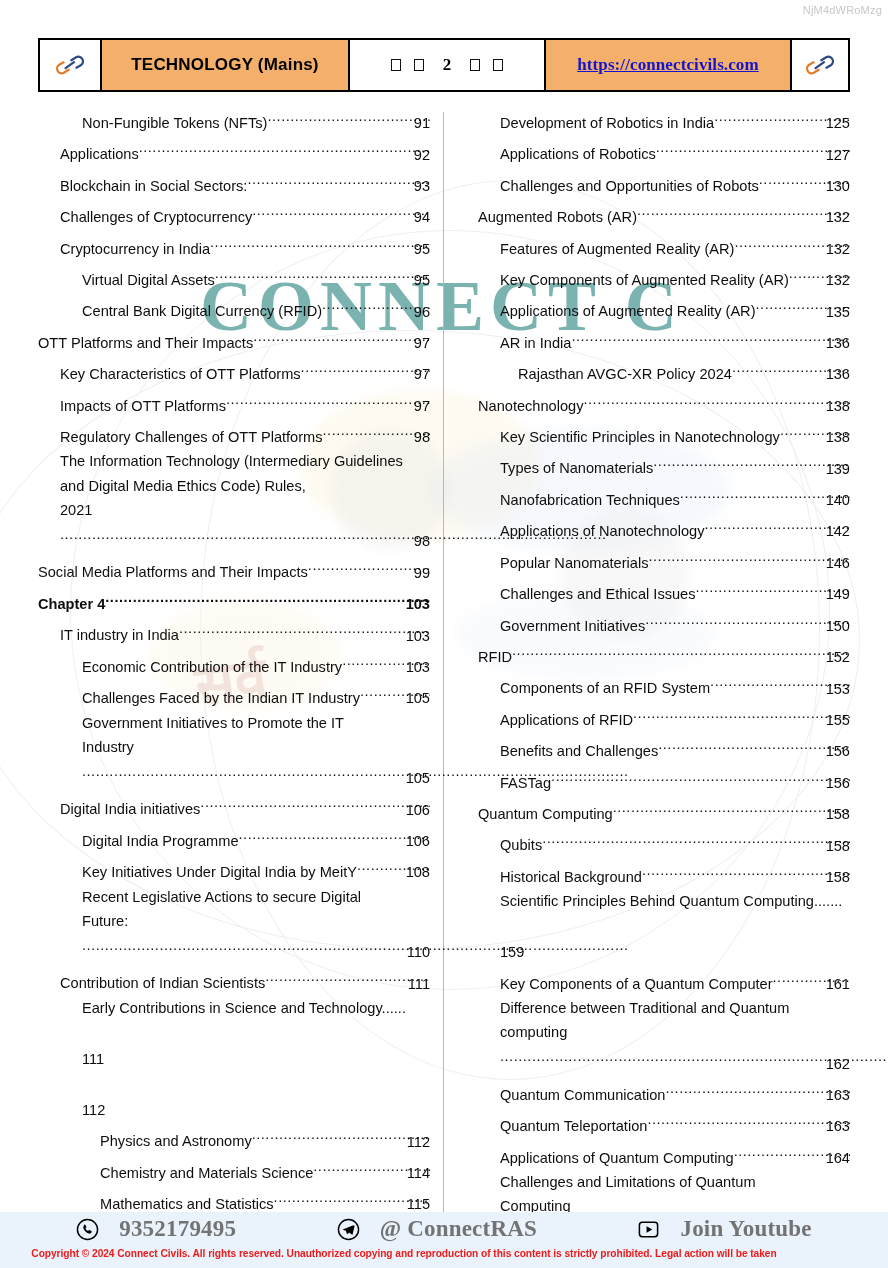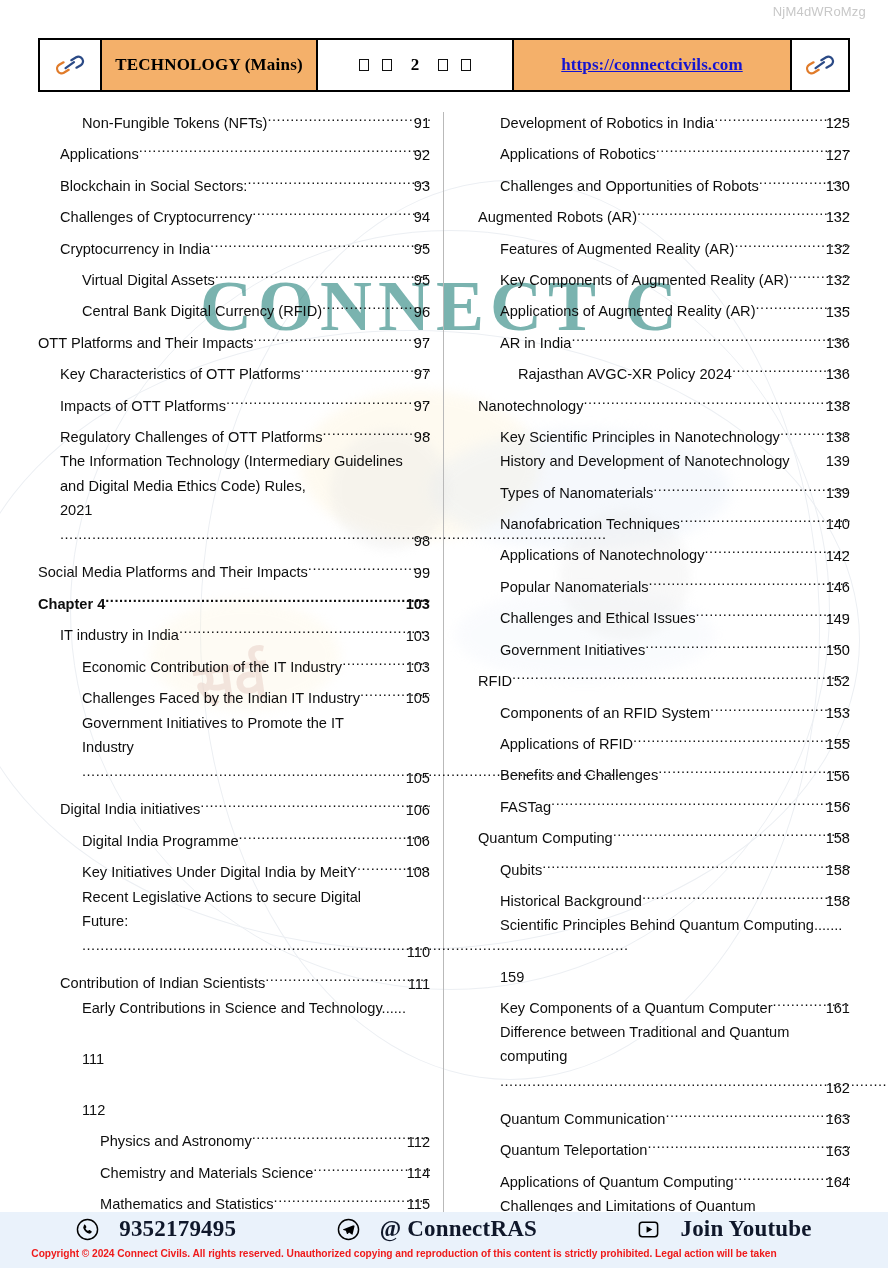--- a/index.html
+++ b/index.html
@@ -63,22 +63,22 @@
     border-radius: 50%;
     background: transparent;
   }
   .a1 { width: 760px; height: 760px; left: 70px;  top: 230px; }
   .a2 { width: 620px; height: 900px; left: 200px; top: 180px; }
   .a3 { width: 900px; height: 620px; left: -40px; top: 330px; }
 
   
   .topcode {
     position: absolute;
-    top: 4px; right: 22px;
-    font-size: 13px;
+    top: 4px; right: 6px;
+    font-size: 11px;
     color: #c8c8c8;
     letter-spacing: .2px;
     font-family: "Liberation Sans", sans-serif;
     z-index: 3;
   }
 
   
   .header-table {
     position: absolute;
     left: 38px; top: 38px;
@@ -91,23 +91,23 @@
   .hcell {
     display: flex;
     align-items: center;
     justify-content: center;
     border-right: 2px solid #000;
     height: 100%;
   }
   .hcell:last-child { border-right: none; }
   .hcell-icon { width: 62px; background: #fff; }
   .hcell-title {
-    width: 216px;
+    width: 248px;
     background: #f4b06a;
-    font-family: Liberation Serif, serif;
+    font-family: Liberation Sans, sans-serif;
     font-weight: 700;
     font-size: 17px;
     color: #000;
     letter-spacing: .2px;
   }
   .hcell-page {
     width: 196px;
     background: #fff;
     gap: 13px;
     font-family: "Liberation Serif", serif;
@@ -213,21 +213,21 @@
     justify-content: space-around;
     padding: 0 26px;
   }
   .fitem {
     display: flex;
     align-items: center;
     gap: 20px;
     font-family: "Liberation Serif", serif;
     font-weight: 700;
     font-size: 23px;
-    color: #0f172a;
+    color: #737373;
     letter-spacing: .2px;
   }
   .fico { width: 23px; height: 23px; flex: none; }
   .copyright {
     position: absolute;
     top: 36px; left: 0; width: 808px;
     text-align: center;
     color: #ef1a1a;
     font-size: 10.2px;
     font-weight: 700;
@@ -338,21 +338,21 @@
         <div class="entry lv2"><span class="etxt">Applications of Robotics</span><span class="leader">........................................................................................................................</span><span class="pg">127</span></div>
         <div class="entry lv2"><span class="etxt">Challenges and Opportunities of Robots</span><span class="leader">........................................................................................................................</span><span class="pg">130</span></div>
         <div class="entry lv1"><span class="etxt">Augmented Robots (AR)</span><span class="leader">........................................................................................................................</span><span class="pg">132</span></div>
         <div class="entry lv2"><span class="etxt">Features of Augmented Reality (AR)</span><span class="leader">........................................................................................................................</span><span class="pg">132</span></div>
         <div class="entry lv2"><span class="etxt">Key Components of Augmented Reality (AR)</span><span class="leader">........................................................................................................................</span><span class="pg">132</span></div>
         <div class="entry lv2"><span class="etxt">Applications of Augmented Reality (AR)</span><span class="leader">........................................................................................................................</span><span class="pg">135</span></div>
         <div class="entry lv2"><span class="etxt">AR in India</span><span class="leader">........................................................................................................................</span><span class="pg">136</span></div>
         <div class="entry lv3"><span class="etxt">Rajasthan AVGC-XR Policy 2024</span><span class="leader">........................................................................................................................</span><span class="pg">136</span></div>
         <div class="entry lv1"><span class="etxt">Nanotechnology</span><span class="leader">........................................................................................................................</span><span class="pg">138</span></div>
         <div class="entry lv2"><span class="etxt">Key Scientific Principles in Nanotechnology</span><span class="leader">........................................................................................................................</span><span class="pg">138</span></div>
-        <div class="entry lv2 nodots"><span class="etxt">History and Development of Nanotechnology</span><span> </span><span class="pg">139</span></div>
+        <div class="entry lv2 nodots"><span> </span><span class="pg">139</span></div>
         <div class="entry lv2"><span class="etxt">Types of Nanomaterials</span><span class="leader">........................................................................................................................</span><span class="pg">139</span></div>
         <div class="entry lv2"><span class="etxt">Nanofabrication Techniques</span><span class="leader">........................................................................................................................</span><span class="pg">140</span></div>
         <div class="entry lv2"><span class="etxt">Applications of Nanotechnology</span><span class="leader">........................................................................................................................</span><span class="pg">142</span></div>
         <div class="entry lv2"><span class="etxt">Popular Nanomaterials</span><span class="leader">........................................................................................................................</span><span class="pg">146</span></div>
         <div class="entry lv2"><span class="etxt">Challenges and Ethical Issues</span><span class="leader">........................................................................................................................</span><span class="pg">149</span></div>
         <div class="entry lv2"><span class="etxt">Government Initiatives</span><span class="leader">........................................................................................................................</span><span class="pg">150</span></div>
         <div class="entry lv1"><span class="etxt">RFID</span><span class="leader">........................................................................................................................</span><span class="pg">152</span></div>
         <div class="entry lv2"><span class="etxt">Components of an RFID System</span><span class="leader">........................................................................................................................</span><span class="pg">153</span></div>
         <div class="entry lv2"><span class="etxt">Applications of RFID</span><span class="leader">........................................................................................................................</span><span class="pg">155</span></div>
         <div class="entry lv2"><span class="etxt">Benefits and Challenges</span><span class="leader">........................................................................................................................</span><span class="pg">156</span></div>

